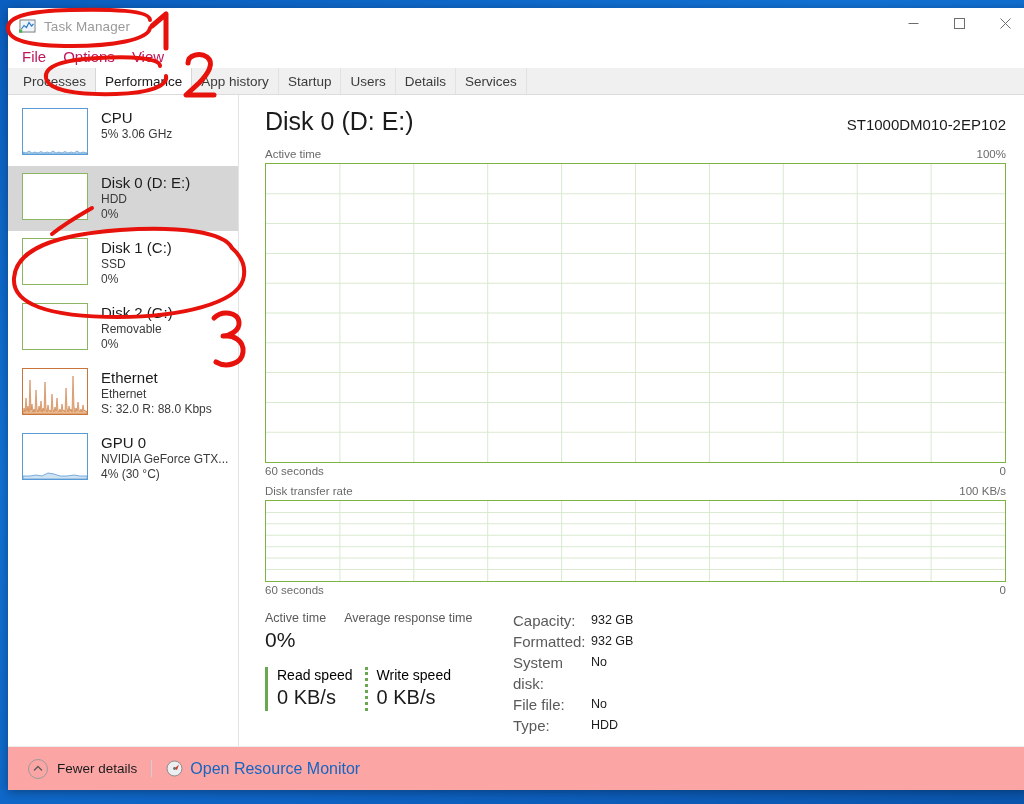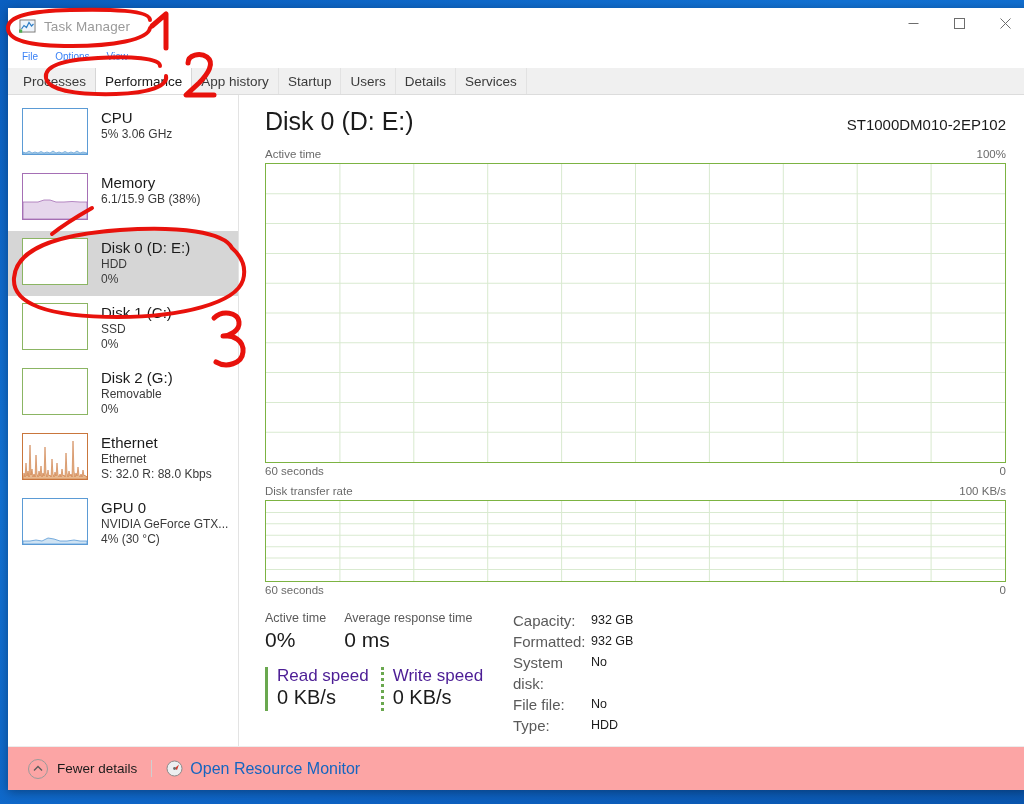--- a/index.html
+++ b/index.html
@@ -55,22 +55,22 @@
 
   
   #menubar {
     height: 24px;
     display: flex; align-items: center;
     padding-left: 14px;
     flex: 0 0 auto;
     background: #fff;
   }
   #menubar .menu-item {
-    font-size: 10px;
-    color: #3b82f6;
+    font-size: 15px;
+    color: #be185d;
     margin-right: 17px;
   }
 
   
   #tabbar {
     height: 27px;
     background: #f0f0f0;
     display: flex; align-items: stretch;
     flex: 0 0 auto;
     border-bottom: 1px solid #dcdcdc;
@@ -187,21 +187,21 @@
   .stat-block { margin-right: 18px; }
   .stat-cap { font-size: 12.5px; color: #5a5a5a; line-height: 16px; white-space: nowrap;}
   .stat-val { font-size: 21px; color: #1b1b1b; line-height: 28px; white-space: nowrap;}
   .speed-row { display: flex; margin-top: 13px; }
   .speed-block {
     padding-left: 9px;
     margin-right: 12px;
   }
   .speed-block.read  { border-left: 3px solid #6aa84f; }
   .speed-block.write { border-left: 3px dotted #6aa84f; }
-  .speed-cap { font-size: 17px; color: #4c1d95; line-height: 17px; white-space: nowrap;}
+  .speed-cap { font-size: 14px; color: #000000; line-height: 17px; white-space: nowrap;}
   .speed-val { font-size: 20px; color: #1b1b1b; line-height: 27px; white-space: nowrap;}
 
   #stats-right { margin-left: 16px; }
   .prop-row { display: flex; line-height: 21px; }
   .prop-key { font-size: 15px; color: #5a5a5a; width: 78px; flex: 0 0 78px; }
   .prop-val { font-size: 12.5px; color: #1b1b1b; }
 
   
   #statusbar {
     height: 44px;
@@ -297,33 +297,20 @@
             <path d="M1,46 L1,44 L4,45 L7,43 L10,45 L13,44 L16,45 L19,43.5 L22,45 L25,44 L28,45 L31,43 L34,45 L37,44 L40,45 L43,43.5 L46,45 L49,44 L52,45 L55,43 L58,45 L61,44 L65,45 L65,46 Z" fill="#b3d4ea" stroke="#5b9bd5" stroke-width="0.7"></path>
           </svg>
         </div>
         <div class="side-text">
           <div class="side-title">CPU</div>
           <div class="side-sub">5%  3.06 GHz</div>
           <div class="side-val"></div>
         </div>
       </div>
 
-      <div class="side-item">
-        <div class="thumb">
-          <svg viewBox="0 0 66 47" preserveAspectRatio="none">
-            <rect x="0.5" y="0.5" width="65" height="46" fill="#fff" stroke="#a56fb5" stroke-width="1"></rect>
-            <path d="M1,29 L9,29 L16,29 L22,27 L28,27 L34,29 L42,29 L50,28.5 L58,29 L65,29 L65,46 L1,46 Z" fill="#e6d6ec" stroke="#a56fb5" stroke-width="0.8"></path>
-          </svg>
-        </div>
-        <div class="side-text">
-          <div class="side-title">Memory</div>
-          <div class="side-sub">6.1/15.9 GB (38%)</div>
-          <div class="side-val"></div>
-        </div>
-      </div>
 
       <div class="side-item selected">
         <div class="thumb">
           <svg viewBox="0 0 66 47" preserveAspectRatio="none">
             <rect x="0.5" y="0.5" width="65" height="46" fill="#fff" stroke="#8bb563" stroke-width="1"></rect>
           </svg>
         </div>
         <div class="side-text">
           <div class="side-title">Disk 0 (D: E:)</div>
           <div class="side-sub">HDD</div>
@@ -459,21 +446,20 @@
 
       <div id="stats">
         <div id="stats-left">
           <div class="stat-top-row">
             <div class="stat-block">
               <div class="stat-cap">Active time</div>
               <div class="stat-val">0%</div>
             </div>
             <div class="stat-block">
               <div class="stat-cap">Average response time</div>
-              <div class="stat-val">0 ms</div>
             </div>
           </div>
           <div class="speed-row">
             <div class="speed-block read">
               <div class="speed-cap">Read speed</div>
               <div class="speed-val">0 KB/s</div>
             </div>
             <div class="speed-block write">
               <div class="speed-cap">Write speed</div>
               <div class="speed-val">0 KB/s</div>

